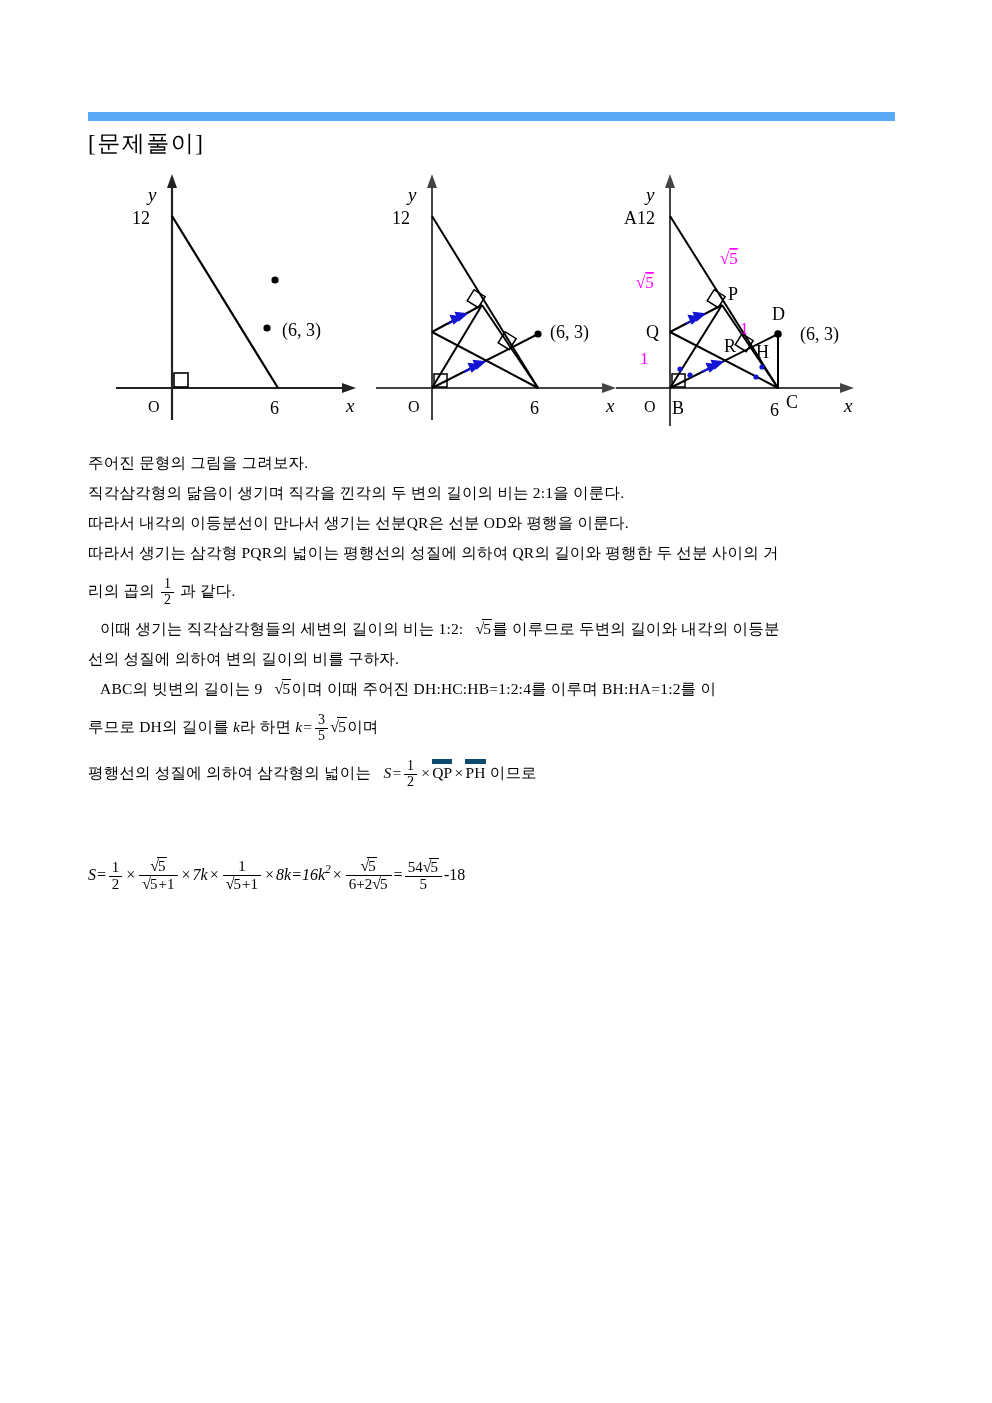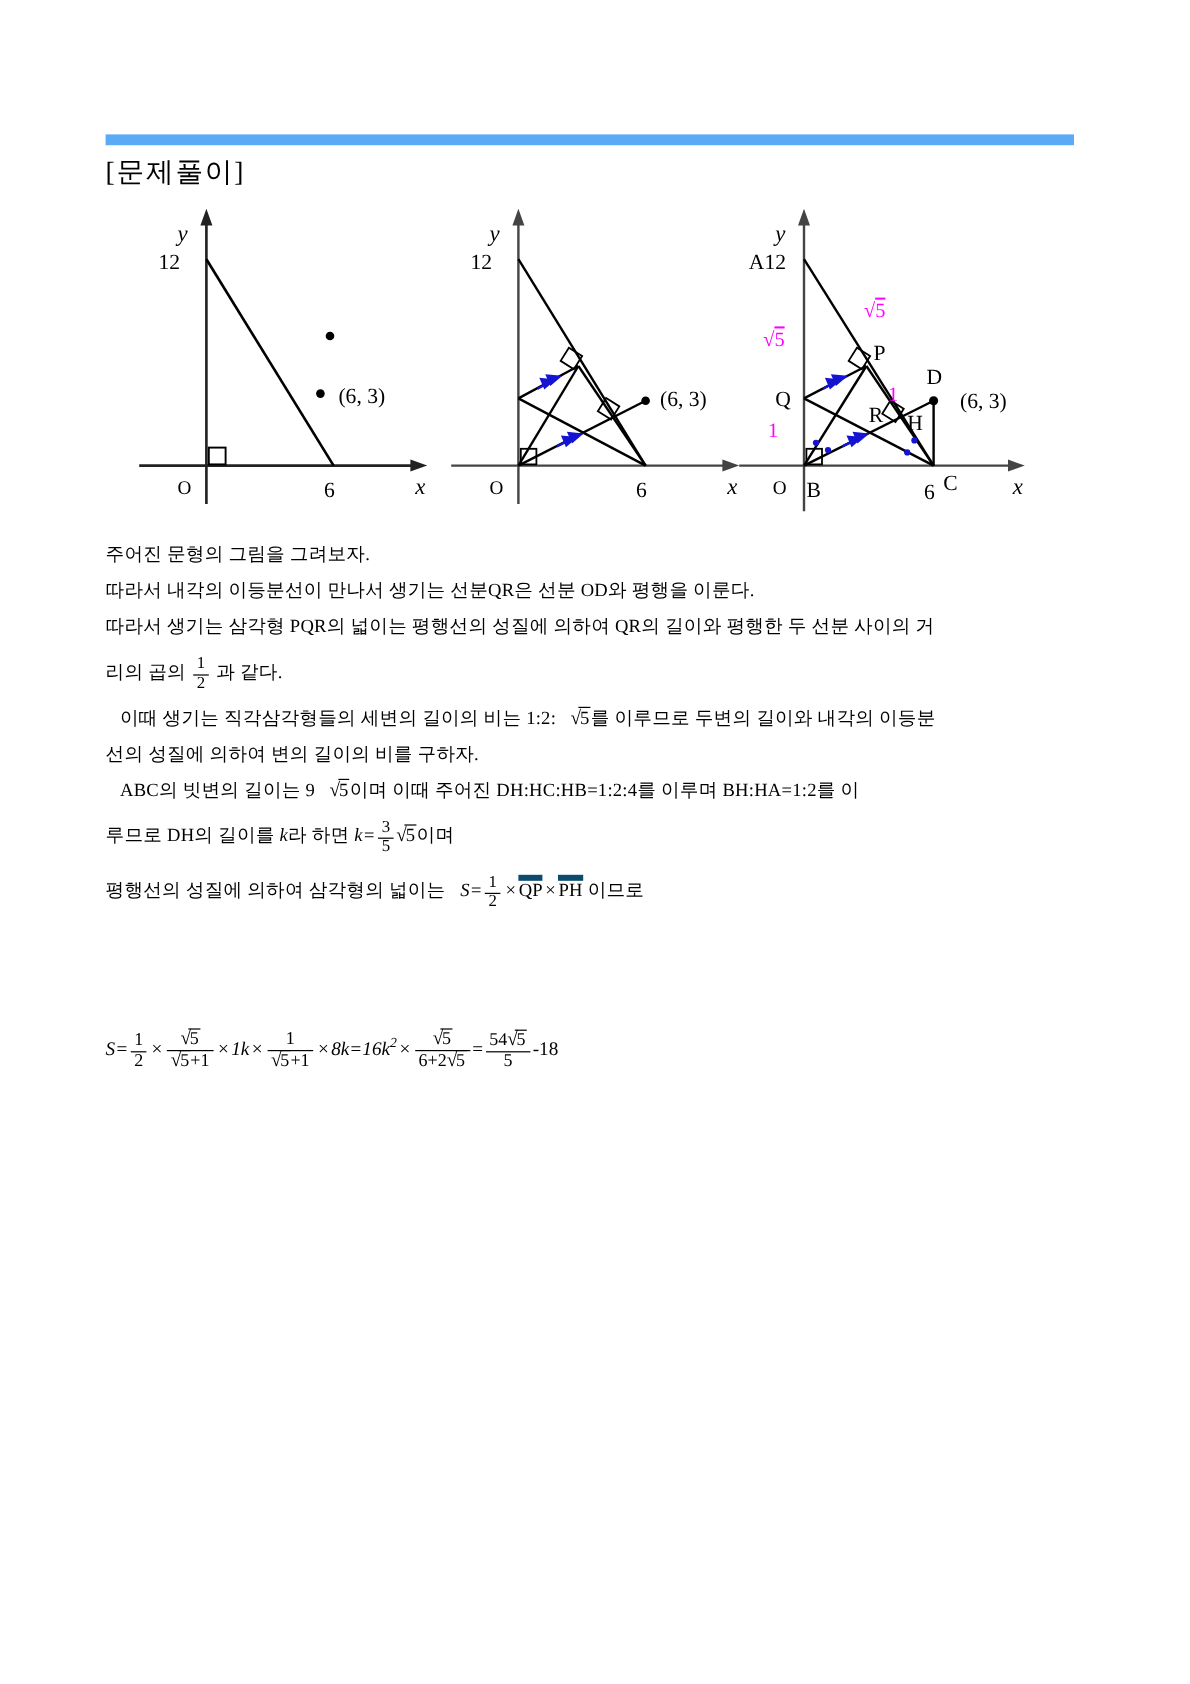--- a/index.html
+++ b/index.html
@@ -251,20 +251,21 @@
           <text x="30" y="196">1</text>
         </g>
       </svg>
     </div>
   </div>
 
   <div class="body-text">
 
     <div class="tline">주어진 문형의 그림을 그려보자.</div>
 
+    <div class="tline">직각삼각형의 닮음이 생기며 직각을 낀각의 두 변의 길이의 비는 2:1을 이룬다.</div>
 
     <div class="tline">따라서 내각의 이등분선이 만나서 생기는 선분QR은 선분 OD와 평행을 이룬다.</div>
 
     <div class="tline">따라서 생기는 삼각형 PQR의 넓이는 평행선의 성질에 의하여 QR의 길이와 평행한 두 선분 사이의 거</div>
     <div class="tline tall">
       <span>리의 곱의</span>
       <span class="frac">
         <span class="num">1</span>
         <span class="den">2</span>
       </span>
@@ -299,21 +300,21 @@
     </div>
   </div>
 
   <div class="eq-block">
     <span class="ital">S=</span><span class="frac">
       <span class="num">1</span>
       <span class="den">2</span>
     </span><span class="times">×</span><span class="frac">
       <span class="num"><span class="rad"><span class="sign">√</span><span class="rand">5</span></span></span>
       <span class="den"><span class="rad"><span class="sign">√</span><span class="rand">5</span></span><span>+1</span></span>
-    </span><span class="times">×</span><span class="ital">1k</span><span class="times">×</span><span class="frac">
+    </span><span class="times">×</span><span class="ital">7k</span><span class="times">×</span><span class="frac">
       <span class="num">1</span>
       <span class="den"><span class="rad"><span class="sign">√</span><span class="rand">5</span></span><span>+1</span></span>
     </span><span class="times">×</span><span class="ital">8k</span><span class="ital">=16k</span><span class="sup ital">2</span><span class="times">×</span><span class="frac">
       <span class="num"><span class="rad"><span class="sign">√</span><span class="rand">5</span></span></span>
       <span class="den"><span>6+2</span><span class="rad"><span class="sign">√</span><span class="rand">5</span></span></span>
     </span><span>=</span><span class="frac">
       <span class="num"><span>54</span><span class="rad"><span class="sign">√</span><span class="rand">5</span></span></span>
       <span class="den">5</span>
     </span><span>-18</span>
   </div>

